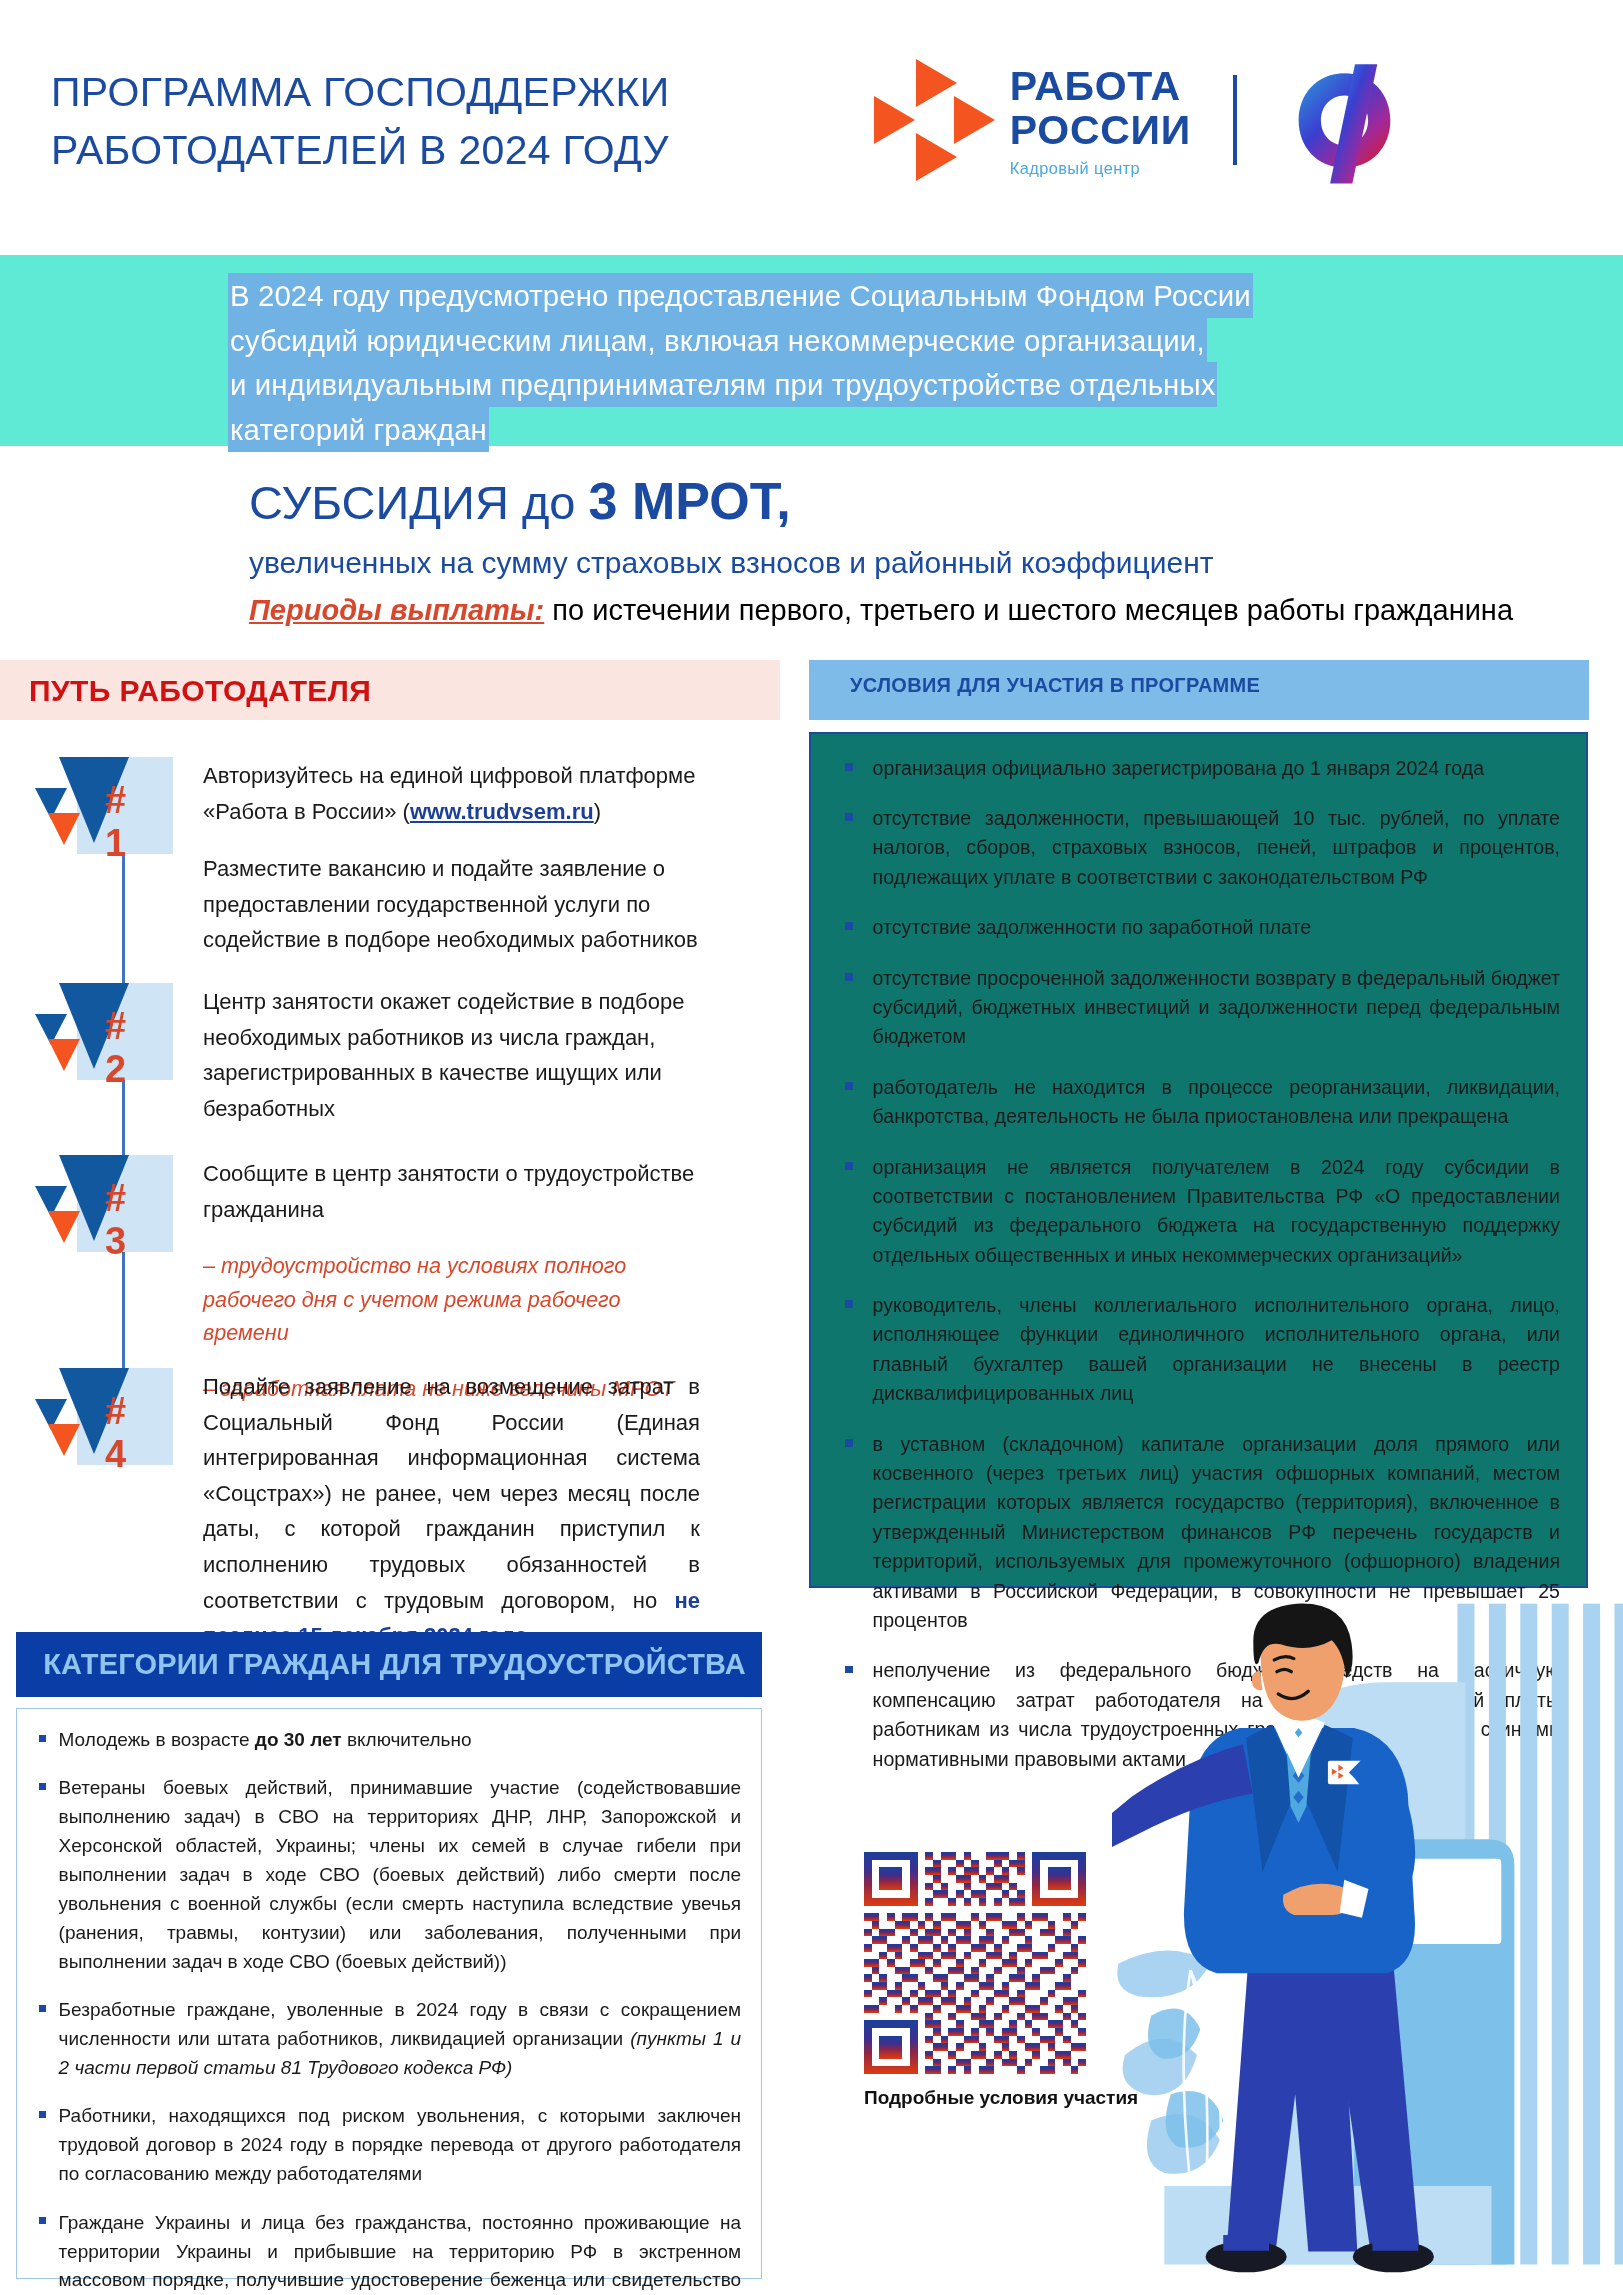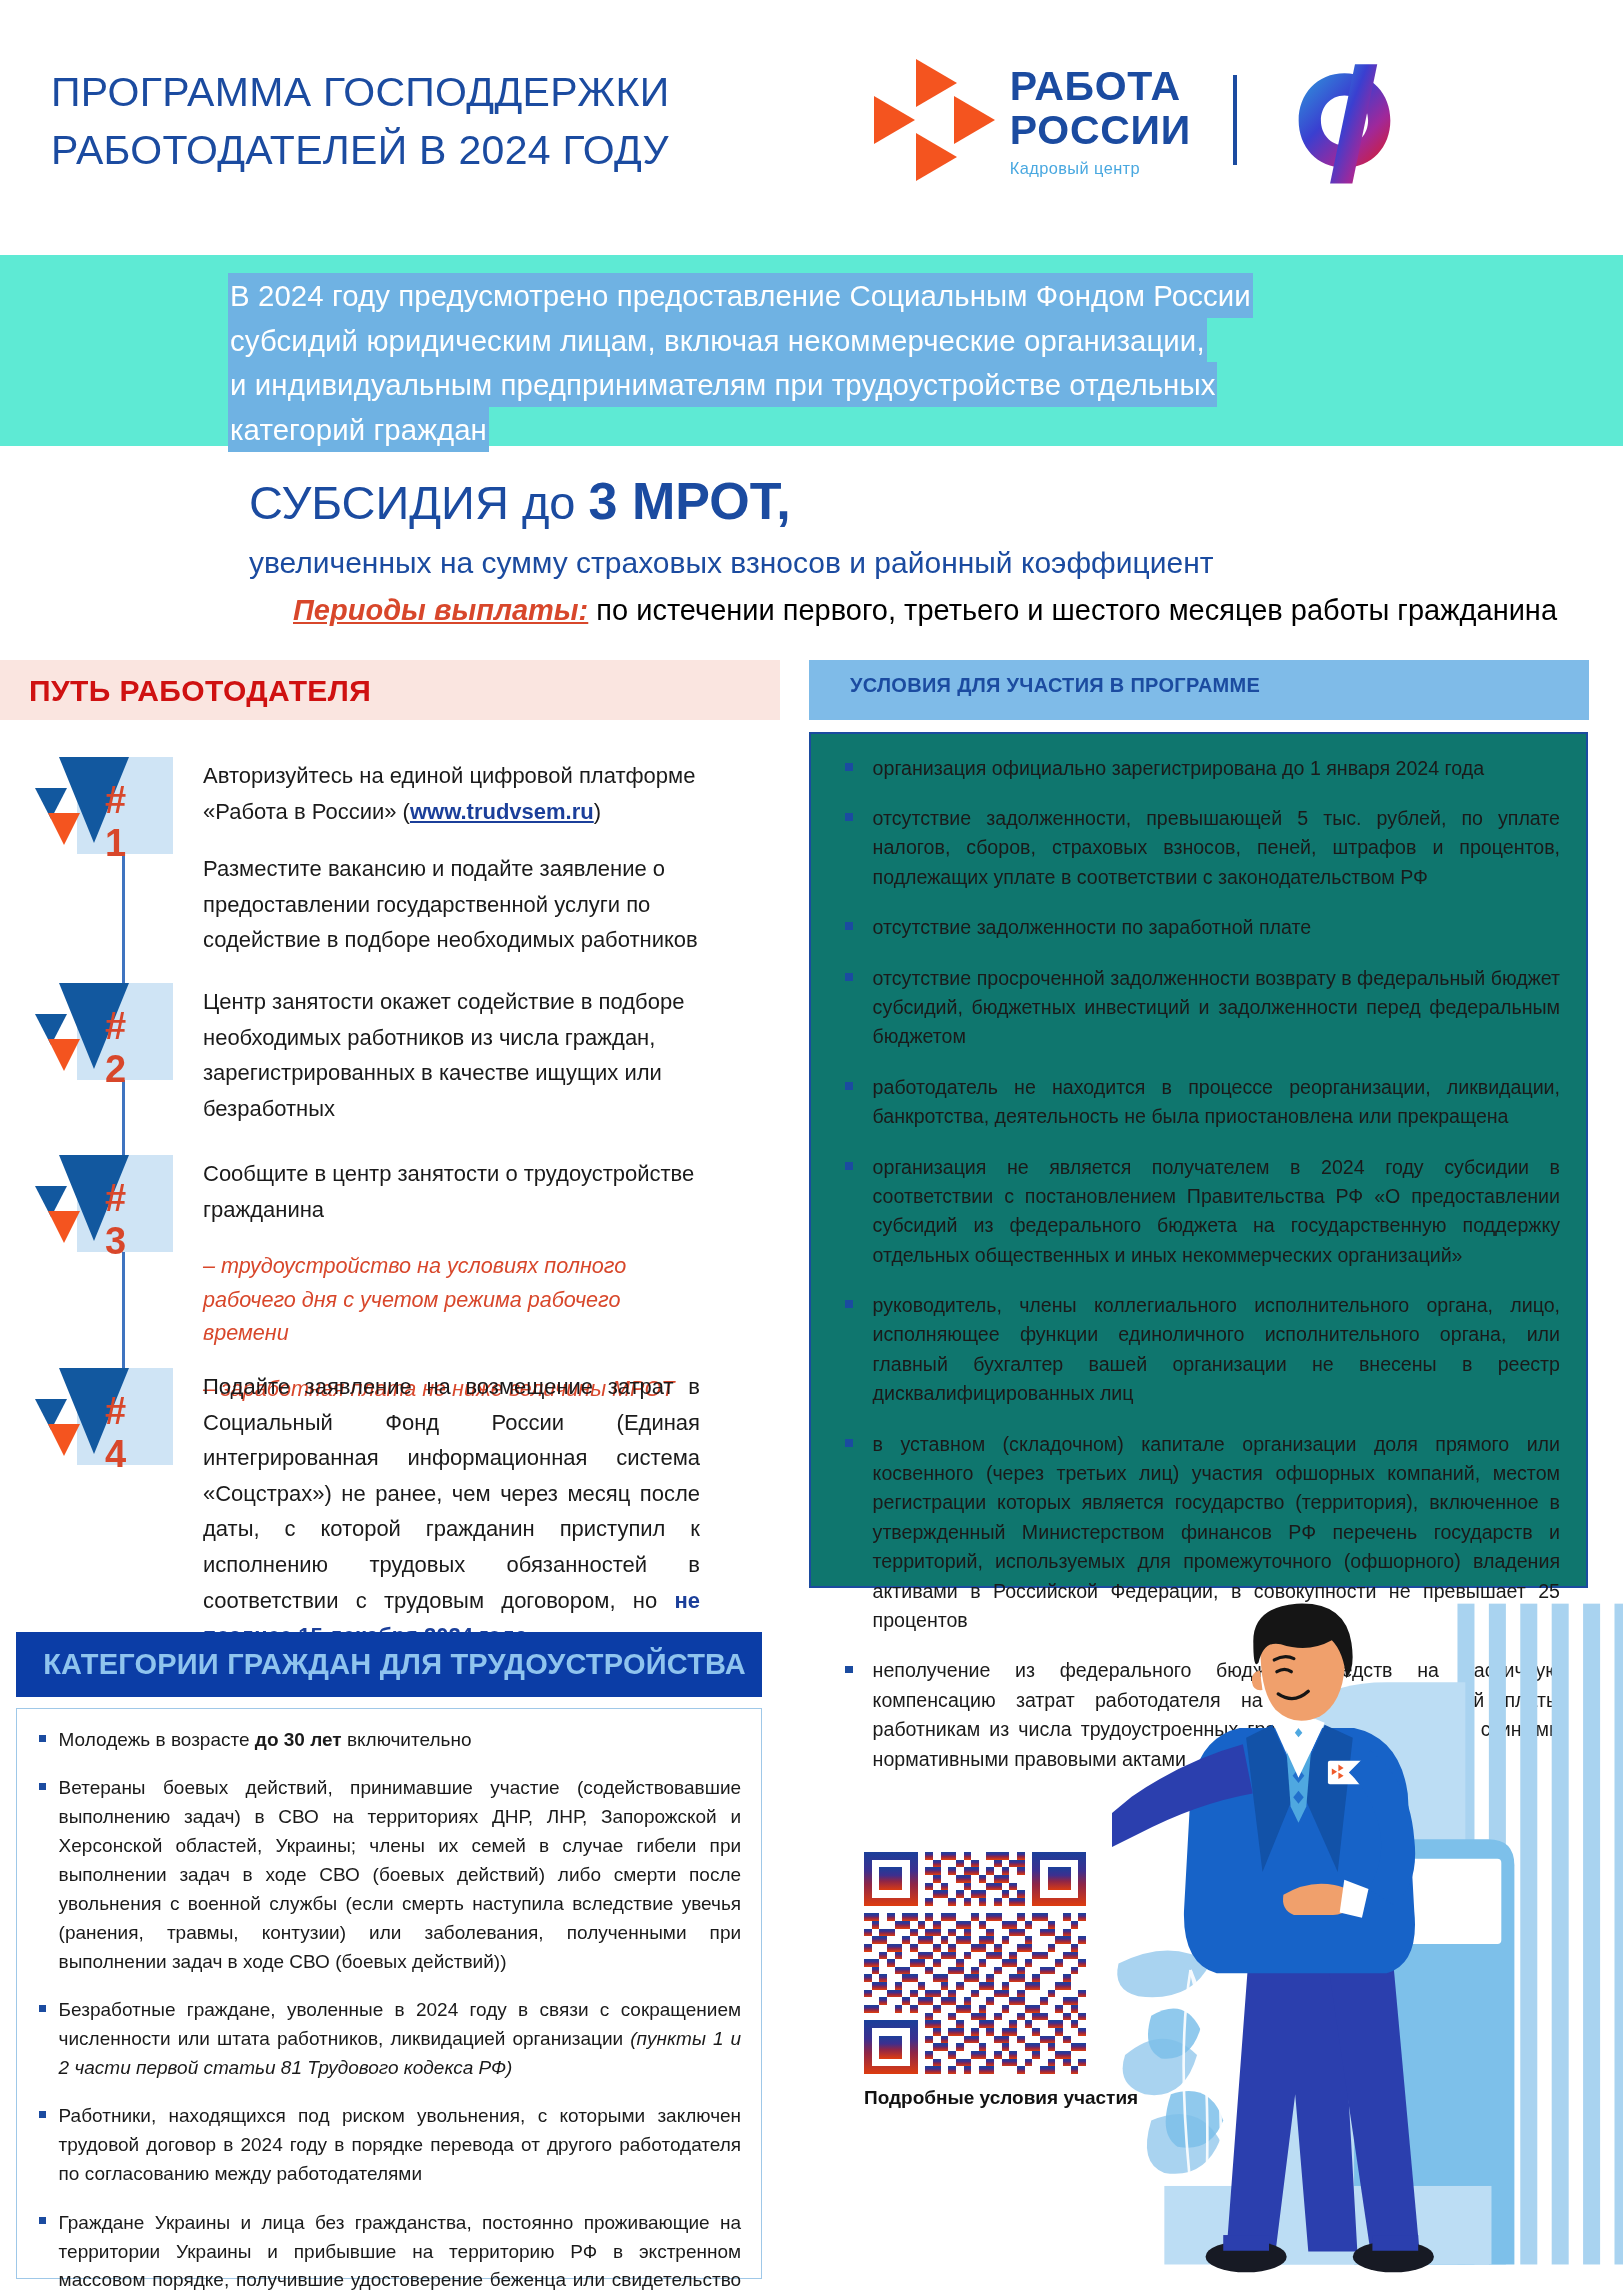--- a/index.html
+++ b/index.html
@@ -137,21 +137,20 @@
     font-size: 30px;
     font-weight: 400;
     white-space: nowrap;
   }
   .sub-periods {
     position: absolute;
     left: 249px; top: 136px;
     font-size: 29px;
     color: #000000;
     white-space: nowrap;
-    margin-left: 44px;
   }
   .sub-periods .em {
     color: #d8472b;
     font-style: italic;
     font-weight: 700;
     text-decoration: underline;
   }
 
   
   .path-head {
@@ -476,21 +475,21 @@
     <p><span>Подайте заявление на возмещение затрат в Социальный Фонд России (Единая интегрированная информационная система «Соцстрах») не ранее, чем через месяц после даты, с которой гражданин приступил к исполнению трудовых обязанностей в соответствии с трудовым договором, но </span><span class="bold-blue">не позднее 15 декабря 2024 года</span></p>
   </div>
 </div>
 
 <div class="cond-head">
   <span>УСЛОВИЯ ДЛЯ УЧАСТИЯ В ПРОГРАММЕ</span>
 </div>
 <div class="cond-box">
   <ul class="cond-list">
     <li>организация официально зарегистрирована до 1 января 2024 года</li>
-    <li>отсутствие задолженности, превышающей 5 тыс. рублей, по уплате налогов, сборов, страховых взносов, пеней, штрафов и процентов, подлежащих уплате в соответствии с законодательством РФ</li>
+    <li>отсутствие задолженности, превышающей 10 тыс. рублей, по уплате налогов, сборов, страховых взносов, пеней, штрафов и процентов, подлежащих уплате в соответствии с законодательством РФ</li>
     <li>отсутствие задолженности по заработной плате</li>
     <li>отсутствие просроченной задолженности возврату в федеральный бюджет субсидий, бюджетных инвестиций и задолженности перед федеральным бюджетом</li>
     <li>работодатель не находится в процессе реорганизации, ликвидации, банкротства, деятельность не была приостановлена или прекращена</li>
     <li>организация не является получателем в 2024 году субсидии в соответствии с постановлением Правительства РФ «О предоставлении субсидий из федерального бюджета на государственную поддержку отдельных общественных и иных некоммерческих организаций»</li>
     <li>руководитель, члены коллегиального исполнительного органа, лицо, исполняющее функции единоличного исполнительного органа, или главный бухгалтер вашей организации не внесены в реестр дисквалифицированных лиц</li>
     <li>в уставном (складочном) капитале организации доля прямого или косвенного (через третьих лиц) участия офшорных компаний, местом регистрации которых является государство (территория), включенное в утвержденный Министерством финансов РФ перечень государств и территорий, используемых для промежуточного (офшорного) владения активами в Российской Федерации, в совокупности не превышает 25 процентов</li>
     <li>неполучение из федерального бюджета средств на частичную компенсацию затрат работодателя на выплату заработной платы работникам из числа трудоустроенных граждан в соответствии с иными нормативными правовыми актами</li>
   </ul>
 </div>
 

